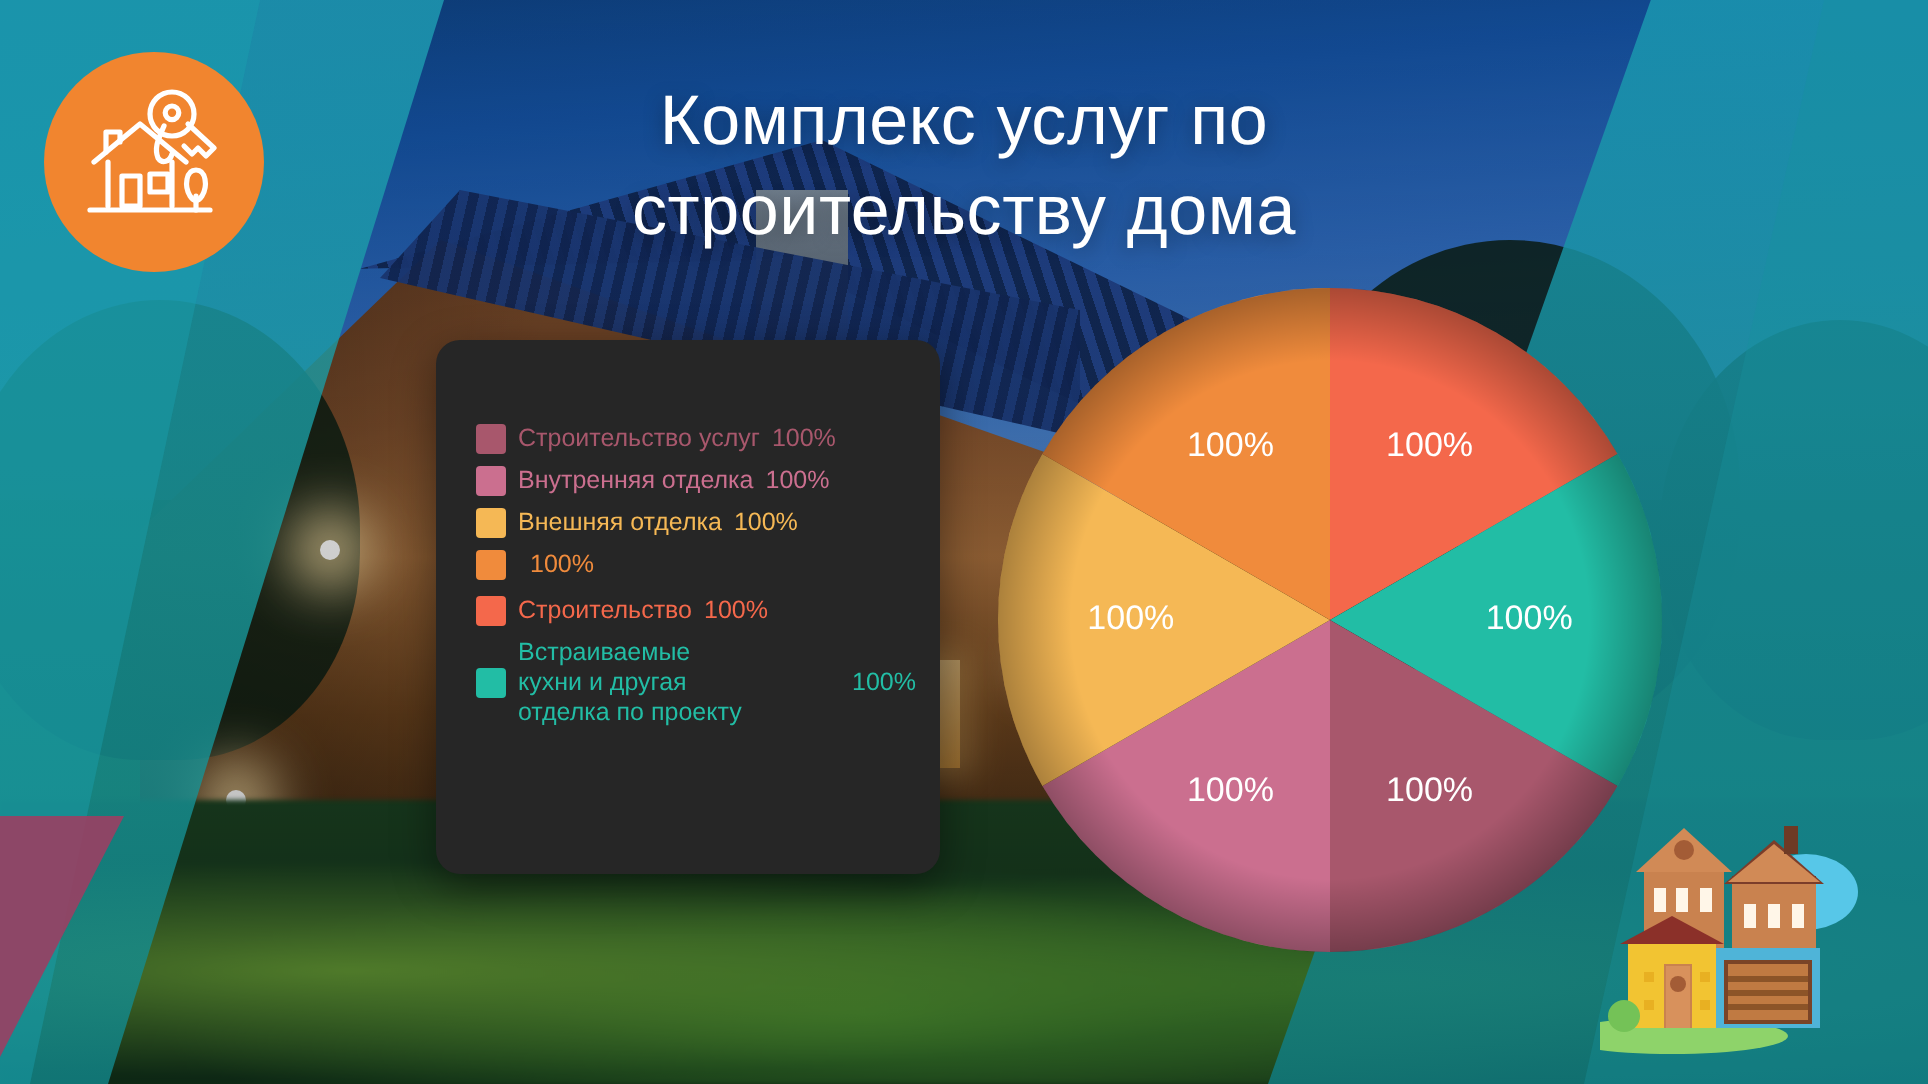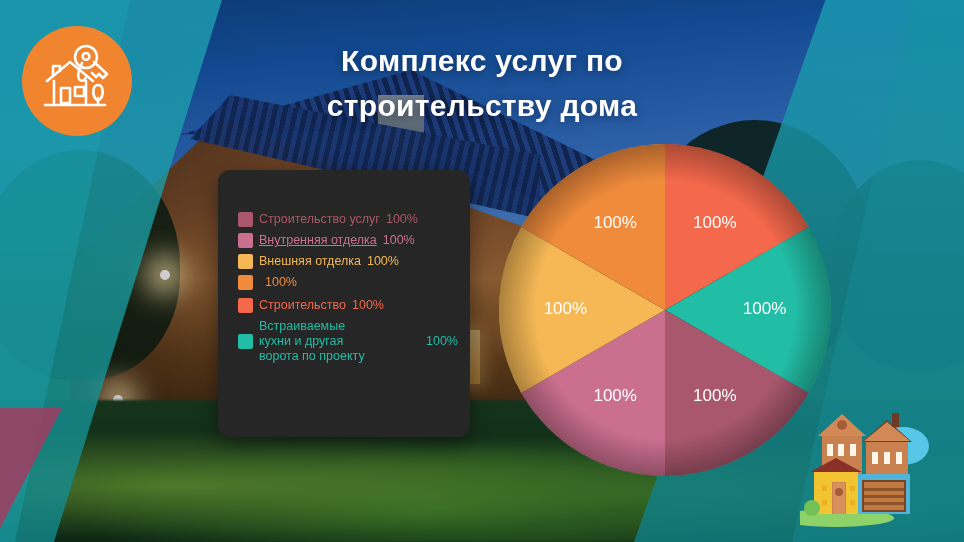--- a/index.html
+++ b/index.html
@@ -103,21 +103,21 @@
   
   .logo{
     position:absolute;left:22px;top:26px;width:110px;height:110px;border-radius:50%;
     background:#f1852f;display:flex;align-items:center;justify-content:center;
   }
 
   
   .title{
     position:absolute;left:232px;top:38px;width:500px;
     text-align:center;color:#ffffff;
-    font-size:30px;line-height:45px;font-weight:700;
+    font-size:35px;line-height:45px;font-weight:400;
     letter-spacing:.3px;
     text-shadow:0 2px 10px rgba(0,0,0,.35);
     white-space:pre-line;
   }
 
   
   .pie-wrap{position:absolute;left:497px;top:142px;width:336px;height:336px;}
   .pie-svg{display:block;}
   .pie-label{
     fill:#ffffff;font-family:"Liberation Sans",sans-serif;font-size:17px;
@@ -239,42 +239,42 @@
 
   <div class="legend">
     <div class="legend-list" id="legend-list">
         <div class="leg-row">
           <span class="leg-sw" style="background: rgb(168, 87, 108);"></span>
           <span class="leg-txt" style="color: rgb(168, 87, 108); flex: 0 0 auto;">Строительство услуг</span>
           <span class="leg-pct" style="color: rgb(168, 87, 108);">100%</span>
         </div>
         <div class="leg-row">
           <span class="leg-sw" style="background: rgb(203, 111, 143);"></span>
-          <span class="leg-txt" style="color: rgb(203, 111, 143); flex: 0 0 auto; text-decoration: underline;">Внутренняя отделка</span>
+          <span class="leg-txt" style="color: rgb(203, 111, 143); flex: 0 0 auto;">Внутренняя отделка</span>
           <span class="leg-pct" style="color: rgb(203, 111, 143);">100%</span>
         </div>
         <div class="leg-row">
           <span class="leg-sw" style="background: rgb(245, 184, 85);"></span>
           <span class="leg-txt" style="color: rgb(245, 184, 85); flex: 0 0 auto;">Внешняя отделка</span>
           <span class="leg-pct" style="color: rgb(245, 184, 85);">100%</span>
         </div>
         <div class="leg-row tall">
           <span class="leg-sw" style="background: rgb(240, 139, 60);"></span>
           <span class="leg-pct" style="color: rgb(240, 139, 60);">100%</span>
         </div>
         <div class="leg-row">
           <span class="leg-sw" style="background: rgb(244, 104, 75);"></span>
           <span class="leg-txt" style="color: rgb(244, 104, 75); flex: 0 0 auto;">Строительство</span>
           <span class="leg-pct" style="color: rgb(244, 104, 75);">100%</span>
         </div>
         <div class="leg-row tall3">
           <span class="leg-sw" style="background: rgb(34, 189, 165);"></span>
           <span class="leg-txt" style="color: rgb(34, 189, 165);">Встраиваемые
 кухни и другая
-ворота по проекту</span>
+отделка по проекту</span>
           <span class="leg-pct" style="color: rgb(34, 189, 165);">100%</span>
         </div>
       </div>
   </div>
 
   <div class="flat-house">
     <svg width="150" height="120" viewBox="0 0 150 120">
       <ellipse cx="103" cy="38" rx="26" ry="19" fill="#57c7e8"></ellipse>
       <ellipse cx="86" cy="48" rx="17" ry="13" fill="#57c7e8"></ellipse>
       <ellipse cx="36" cy="110" rx="58" ry="9" fill="#8ed36a"></ellipse>

